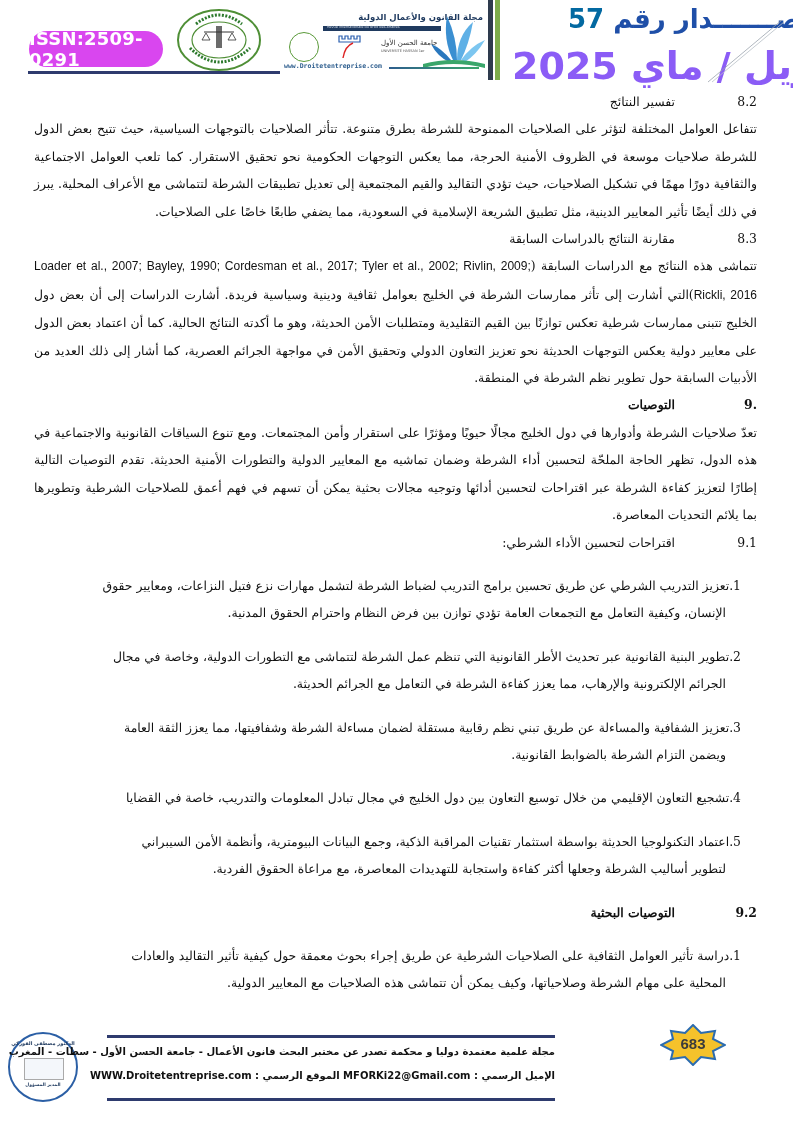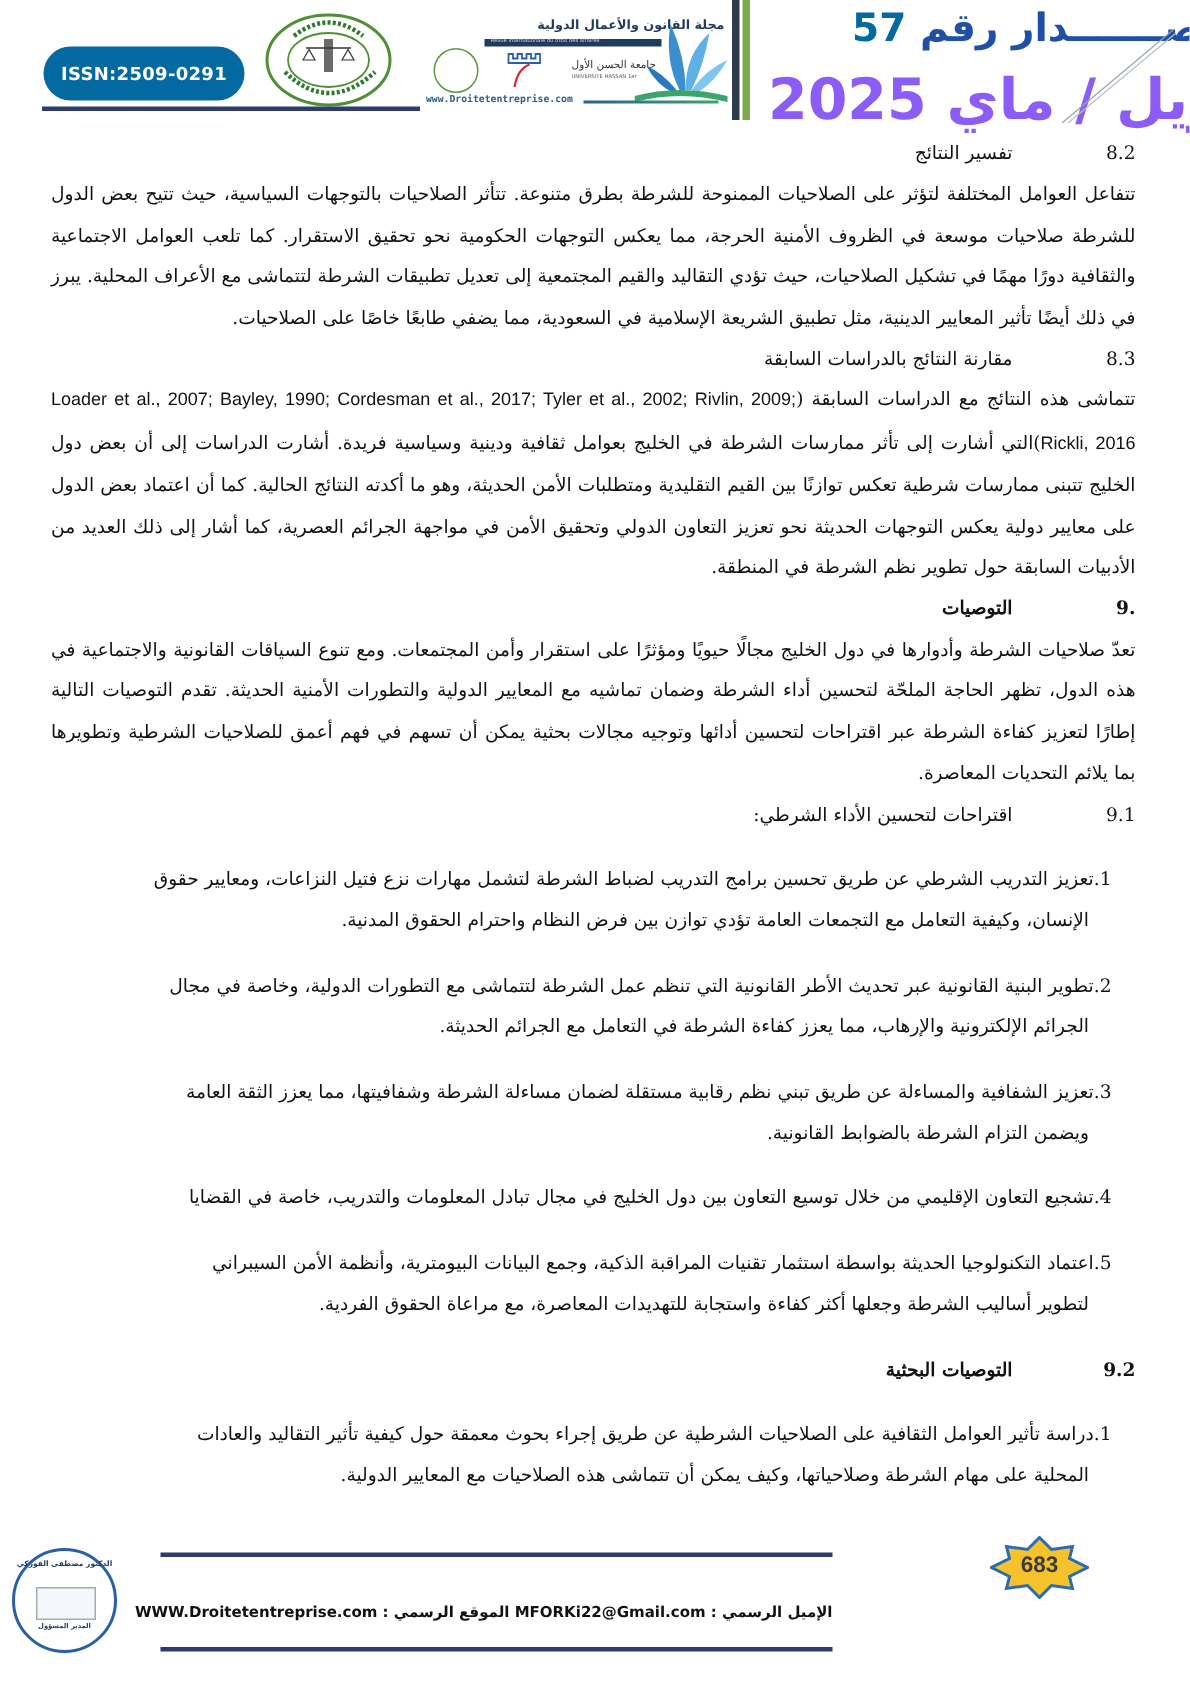--- a/index.html
+++ b/index.html
@@ -2,22 +2,22 @@
 <html><head>
 <meta charset="utf-8">
 <style>
   html, body { margin: 0; padding: 0; background: #ffffff; }
   body { width: 793px; height: 1122px; position: relative; overflow: hidden;
          font-family: "DejaVu Sans", sans-serif; color: #111; }
 
   
   .header { position: absolute; top: 0; left: 0; width: 793px; height: 86px; }
   .issn-badge { position: absolute; left: 29px; top: 31px; width: 134px; height: 36px;
-                background: #0369a1; border-radius: 18px; color: #fff;
-                font-family: "DejaVu Sans", sans-serif; font-size: 12px; font-weight: bold;
+                background: #d946ef; border-radius: 18px; color: #fff;
+                font-family: "DejaVu Sans", sans-serif; font-size: 18px; font-weight: bold;
                 display: flex; align-items: center; justify-content: center; letter-spacing: 0.2px; }
   .lab-seal { position: absolute; left: 176px; top: 8px; width: 86px; height: 64px; }
   .journal-logo { position: absolute; left: 283px; top: 6px; width: 200px; height: 66px; }
   .journal-title-ar { position: absolute; right: 0; top: 6px; font-size: 8.5px; font-weight: bold;
                       color: #1f3a5f; direction: rtl; white-space: nowrap; }
   .journal-subbar { position: absolute; left: 40px; top: 20px; width: 118px; height: 5px; background: #1f3a5f; }
   .journal-subbar-text { position: absolute; left: 44px; top: 19px; font-size: 3.5px; color: #cfd9e6; white-space: nowrap; }
   .journal-site { position: absolute; left: 1px; top: 56px; font-size: 6.5px; font-weight: bold; color: #2e5e8e; font-family: "DejaVu Sans Mono", monospace; }
   .journal-mini-seal { position: absolute; left: 6px; top: 26px; width: 28px; height: 28px; border-radius: 50%; border: 1.5px solid #5a9a3a; }
   .journal-univ { position: absolute; left: 98px; top: 33px; font-size: 7px; color: #333; direction: rtl; }
@@ -190,20 +190,21 @@
 </div>
 
 <div class="footer">
   <div class="footer-logo">
     <div class="footer-logo-ring-top">الدكتور مصطفى الفوركي</div>
     <div class="footer-logo-inner"></div>
     <div class="footer-logo-ring-bot">المدير المسؤول</div>
   </div>
 
   <div class="footer-rule-top"></div>
+  <div class="footer-line1">مجلة علمية معتمدة دوليا و محكمة تصدر عن مختبر البحث قانون الأعمال - جامعة الحسن الأول - سطات - المغرب</div>
   <div class="footer-line2">
     <span>الإميل الرسمي :</span>
     <span class="ltr">MFORKi22@Gmail.com</span>
     <span>الموقع الرسمي :</span>
     <span class="ltr">WWW.Droitetentreprise.com</span>
   </div>
   <div class="footer-rule-bot"></div>
 
   <div class="page-badge">
     <svg width="66" height="42" viewBox="0 0 66 42">

